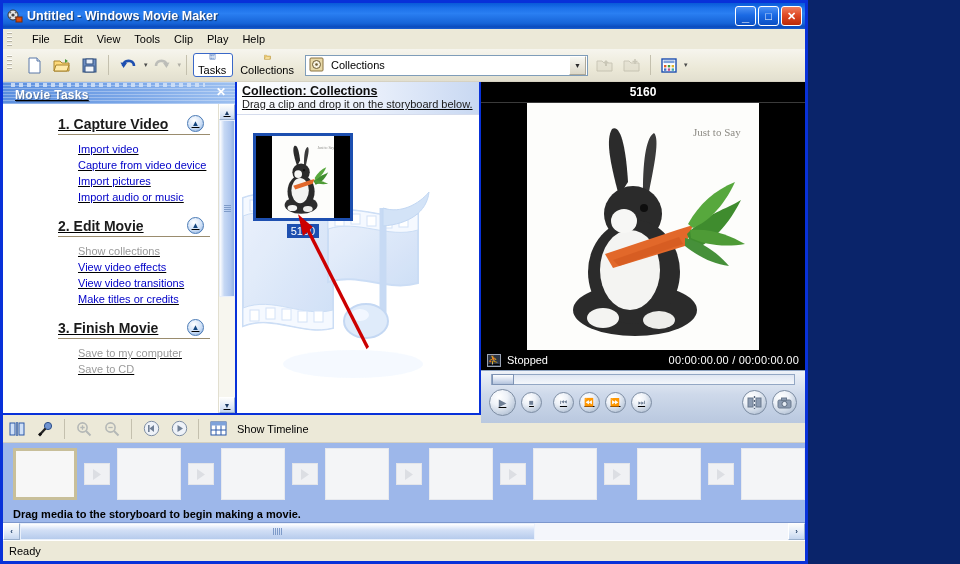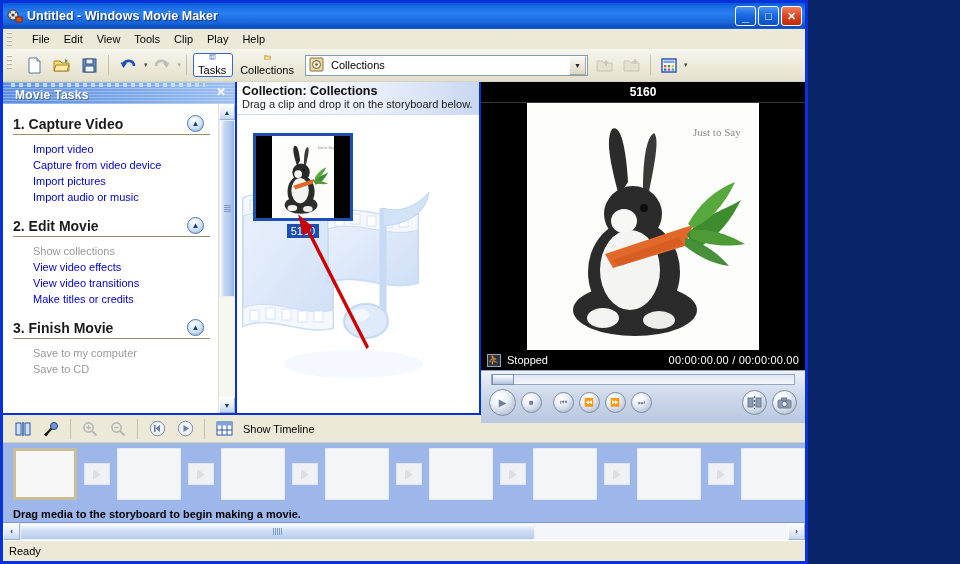--- a/index.html
+++ b/index.html
@@ -89,21 +89,21 @@
   .combo .cbtn-arrow{
     width:17px;height:19px;margin:0 1px 0 0;flex:0 0 17px;
     background:linear-gradient(to bottom,#f8f8f2,#dcd8c8);
     border:1px solid #fff;border-right-color:#aca899;border-bottom-color:#aca899;
     display:flex;align-items:center;justify-content:center;font-size:7px;color:#2a2a2a;
     box-sizing:border-box;
   }
 
   
   .main{flex:1 1 auto;display:flex;min-height:0;background:#ece9d8;padding:0;}
-  .main-inner{display:flex;width:100%;height:100%;}
+  .main-inner{display:flex;width:100%;height:100%;text-decoration:underline;}
 
   
   .taskpane{
     width:232px;flex:0 0 232px;display:flex;flex-direction:column;
     border-right:2px solid #0831d9;background:#fff;position:relative;
   }
   .tp-header{
     height:22px;flex:0 0 22px;position:relative;color:#fff;
     background:
       repeating-linear-gradient(to bottom,rgba(255,255,255,.30) 0 1px,rgba(255,255,255,0) 1px 3px),
@@ -117,21 +117,21 @@
   }
   .tp-title{
     font-weight:bold;font-size:12px;margin-left:12px;margin-top:3px;
     text-shadow:1px 1px 1px rgba(0,0,0,.35);letter-spacing:.3px;
   }
   .tp-close{
     position:absolute;right:9px;top:4px;font-weight:bold;font-size:12px;color:#fff;
     line-height:1;cursor:default;
   }
   .tp-body{flex:1 1 auto;display:flex;min-height:0;background:#fff;}
-  .tp-scrollarea{flex:1 1 auto;overflow:hidden;padding:4px 0 0 8px;}
+  .tp-scrollarea{flex:1 1 auto;overflow:hidden;padding:4px 0 0 8px;margin-left:45px;}
   .tp-section-title{
     display:flex;align-items:center;justify-content:space-between;
     font-weight:bold;font-size:14px;color:#1b1b1b;
     border-bottom:1px solid #9a8c6e;padding:2px 6px 2px 0;margin:5px 8px 4px 2px;
   }
   .chevron{
     width:15px;height:15px;border-radius:50%;flex:0 0 15px;
     background:radial-gradient(circle at 40% 30%,#ffffff,#cfe0f6 55%,#7ea6da);
     border:1px solid #4a7ab5;display:flex;align-items:center;justify-content:center;
     font-size:8px;color:#15467f;line-height:1;
@@ -242,21 +242,21 @@
     display:flex;align-items:center;justify-content:center;
     color:#6f7f95;font-size:8px;
   }
   .tbtn.big{width:27px;height:27px;flex:0 0 27px;font-size:10px;}
   .tbtn.right{width:25px;height:25px;flex:0 0 25px;}
   .sp{flex:1 1 auto;}
 
   
   .storyboard-wrap{flex:0 0 auto;display:flex;flex-direction:column;border-top:2px solid #0831d9;}
   .sb-toolbar{
-    height:27px;flex:0 0 27px;background:#ece9d8;display:flex;align-items:center;padding-left:6px;
+    height:27px;flex:0 0 27px;background:#ece9d8;display:flex;align-items:center;
     border-bottom:1px solid #d4d0c0;
   }
   .sb-btn{
     width:24px;height:22px;display:flex;align-items:center;justify-content:center;
     border:1px solid transparent;border-radius:3px;margin:0 1px;
   }
   .sb-label{font-size:11px;margin-left:5px;color:#000;}
   .sb-area{
     flex:0 0 62px;background:#9db7ea;display:flex;align-items:center;overflow:hidden;
     padding:0 0 0 10px;

